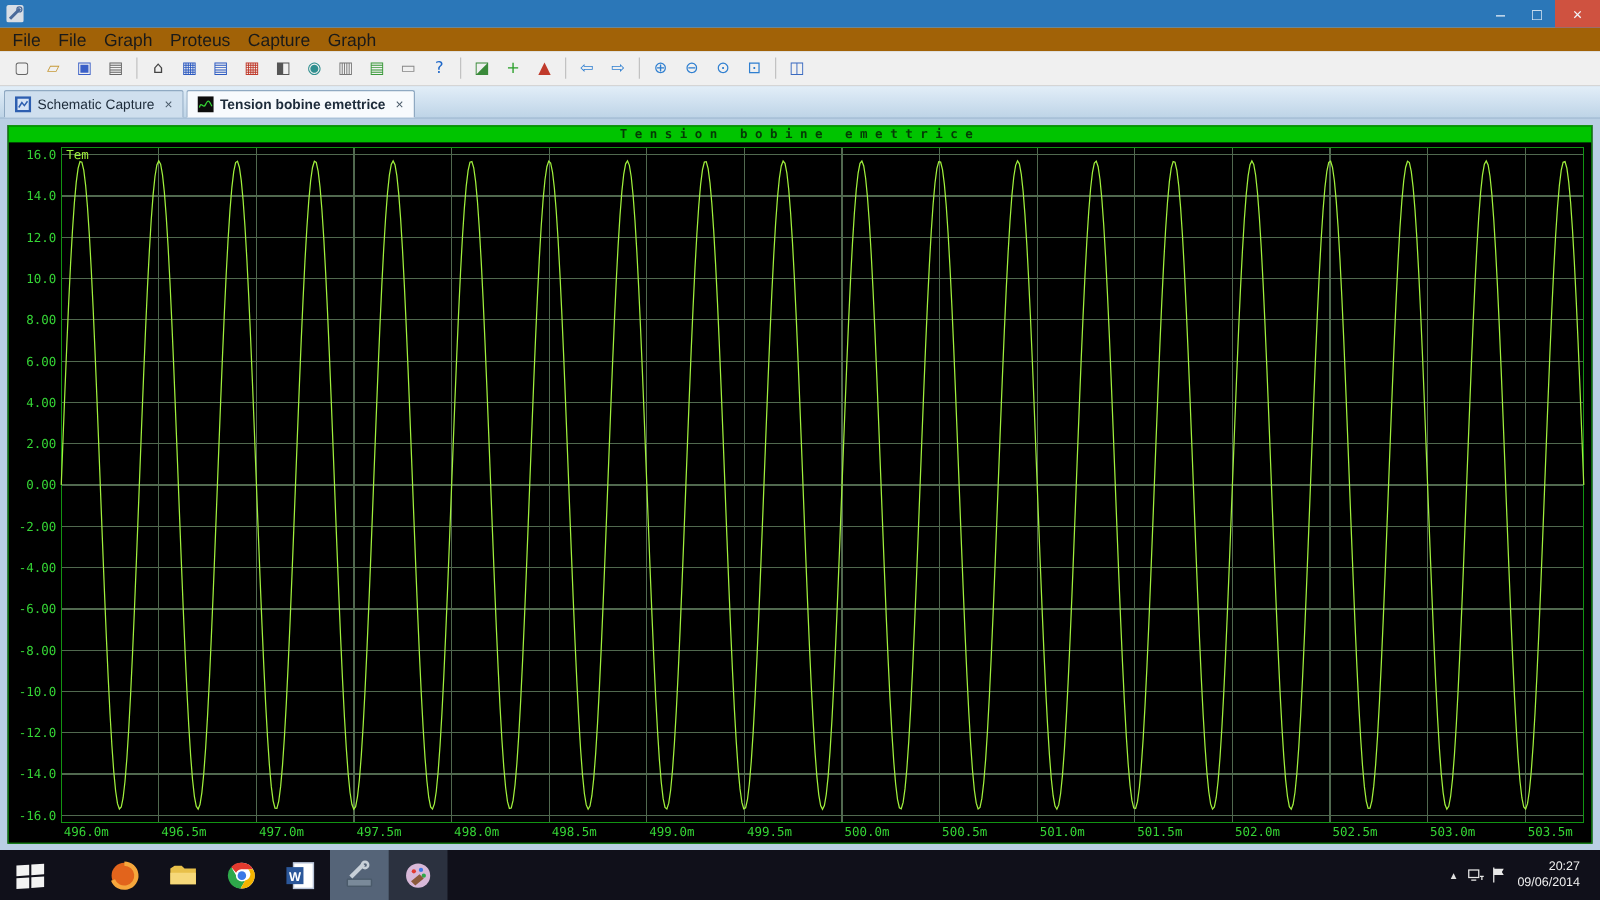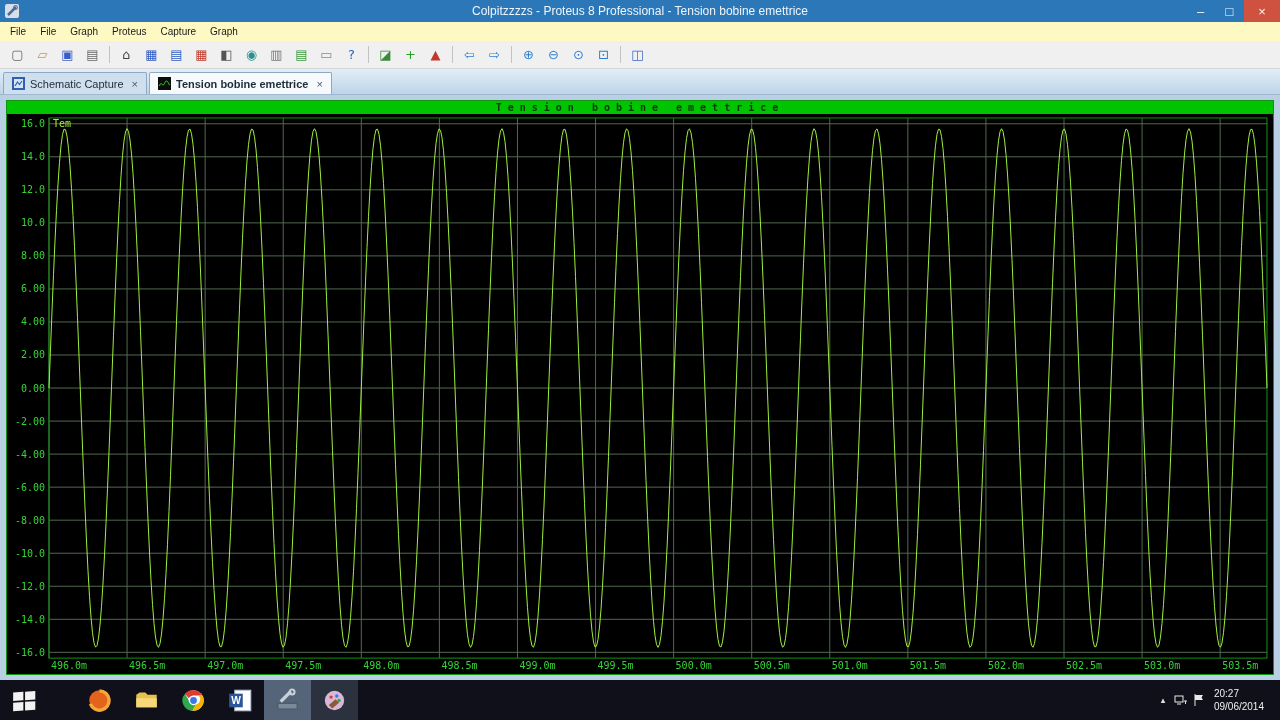--- a/index.html
+++ b/index.html
@@ -8,21 +8,21 @@
 
   
   .titlebar{flex:0 0 22px;height:22px;background:#2b77b8;display:flex;align-items:center;position:relative;color:#fff;}
   .app-icon{width:14px;height:14px;margin:0 5px;flex:0 0 auto;display:inline-flex;}
   .window-title{position:absolute;left:0;right:0;text-align:center;font-size:12px;color:#eef5fb;pointer-events:none;}
   .win-controls{margin-left:auto;display:flex;height:100%;position:relative;z-index:2;}
   .wbtn{width:29px;display:flex;align-items:center;justify-content:center;font-size:13px;color:#f4f8fc;}
   .wbtn-close{width:36px;background:#cf5240;}
 
   
-  .menubar{flex:0 0 19px;height:19px;background:#fef9c3;display:flex;align-items:center;font-size:10px;color:#1a1a1a;padding-left:3px;}
+  .menubar{flex:0 0 19px;height:19px;background:#a16207;display:flex;align-items:center;font-size:14px;color:#1a1a1a;padding-left:3px;}
   .menu-item{padding:1px 7px;}
 
   
   .toolbar{flex:0 0 27px;height:27px;background:#f0f0f0;border-bottom:1px solid #d5d5d5;display:flex;align-items:center;padding-left:5px;}
   .tb-btn{width:21px;height:21px;margin:0 1px;display:flex;align-items:center;justify-content:center;border:1px solid transparent;border-radius:2px;}
   .tb-glyph{font-size:13px;line-height:1;font-family:"DejaVu Sans",sans-serif;}
   .tb-sep{width:1px;height:17px;background:#c2c2c2;margin:0 4px;}
 
   
   .tabbar{flex:0 0 25px;height:25px;background:linear-gradient(#e2eef8,#bed4e7);border-bottom:1px solid #9db8d0;display:flex;align-items:flex-end;padding-left:3px;}
@@ -45,37 +45,36 @@
   .tb-slot{width:47px;display:flex;align-items:center;justify-content:center;}
   .tb-slot svg{width:25px;height:25px;}
   .slot-start{width:48px;margin-right:28px;}
   .slot-active{background:rgba(154,184,214,0.5);}
   .slot-open{background:rgba(154,184,214,0.2);}
   .app-svg{display:inline-flex;}
   .tray{margin-left:auto;display:flex;align-items:center;}
   .tray-icons{display:flex;align-items:center;}
   .tray-item{display:flex;align-items:center;justify-content:center;width:18px;height:100%;font-size:9px;color:#e0e0e0;}
   .tray-item svg{width:14px;height:14px;}
-  .tray-clock{font-size:10px;line-height:1.35;margin:0 8px 0 6px;color:#f0f0f0;}
+  .tray-clock{text-align:right;font-size:10px;line-height:1.35;margin:0 8px 0 6px;color:#f0f0f0;}
   .show-desktop{width:7px;border-left:1px solid #3c3c4c;}
 </style>
 </head>
 <body>
 
 <div id="screen">
 
   <div class="titlebar">
     <span class="app-icon">
         <svg viewBox="0 0 14 14" width="14" height="14">
           <rect width="14" height="14" rx="2" fill="#d8dee6"></rect>
           <path d="M3 11L11 3" stroke="#4a6a9a" stroke-width="2.5"></path>
           <circle cx="10.5" cy="3.5" r="2" fill="none" stroke="#4a6a9a"></circle>
         </svg>
       </span>
-    <span class="window-title">Colpitzzzzs - Proteus 8 Professional - Tension bobine emettrice</span>
     <div class="win-controls">
       <span class="wbtn">–</span>
       <span class="wbtn">□</span>
       <span class="wbtn wbtn-close">×</span>
     </div>
   </div>
 
   <div class="menubar">
       <div class="menu-item">File</div>
       <div class="menu-item">File</div>

